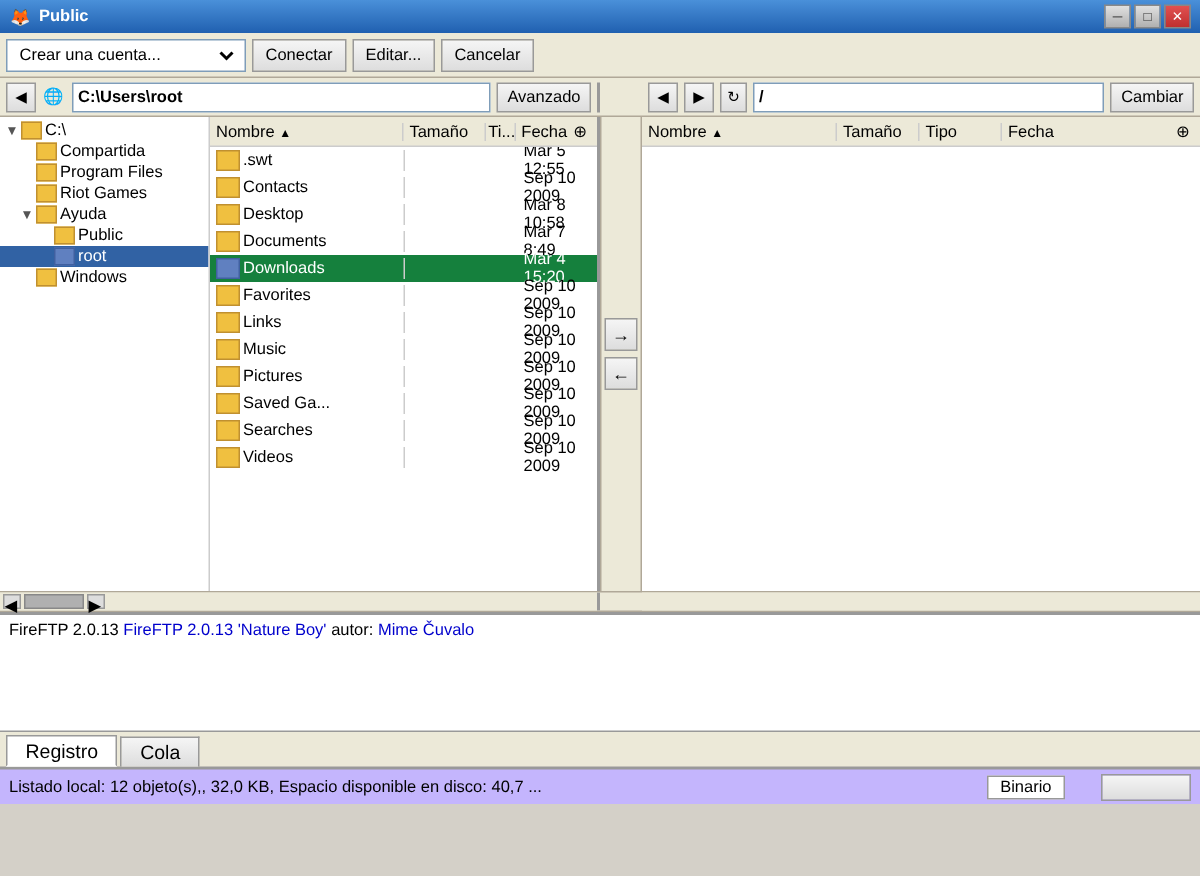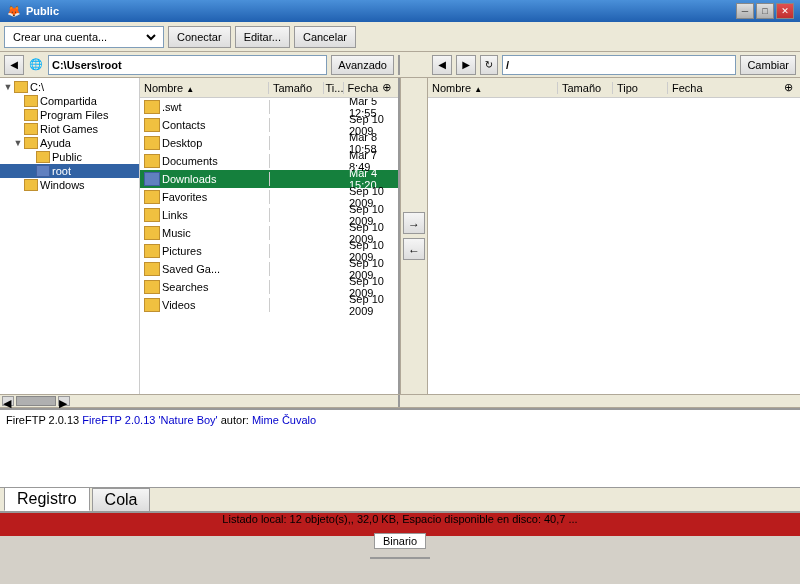--- a/index.html
+++ b/index.html
@@ -276,40 +276,39 @@
       border-bottom: 1px solid #999;
       display: flex;
       align-items: flex-end;
       padding: 0 4px;
     }
     .tab {
       background: linear-gradient(to bottom, #f5f5f5, #ddd);
       border: 1px solid #999;
       border-bottom: none;
       padding: 2px 12px;
-      font-size: 16px;
+      font-size: 13px;
       cursor: pointer;
       margin-right: 2px;
     }
     .tab.active {
       background: white;
       border-bottom: 1px solid white;
     }
 
     
     .status-bar {
-      background: #b91c1c;
+      background: #c4b5fd;
       height: 24px;
       display: flex;
       align-items: center;
       padding: 0 6px;
       border-top: 1px solid #999;
       font-size: 11px;
-      gap: 8px;
-      flex-direction: column;
+      gap: 24px;
     }
     .status-main { flex: 1; }
     .status-mode {
       background: white;
       border: 1px solid #999;
       padding: 1px 8px;
       font-size: 11px;
     }
     .status-btn {
       background: linear-gradient(to bottom, #f5f5f5, #ddd);

